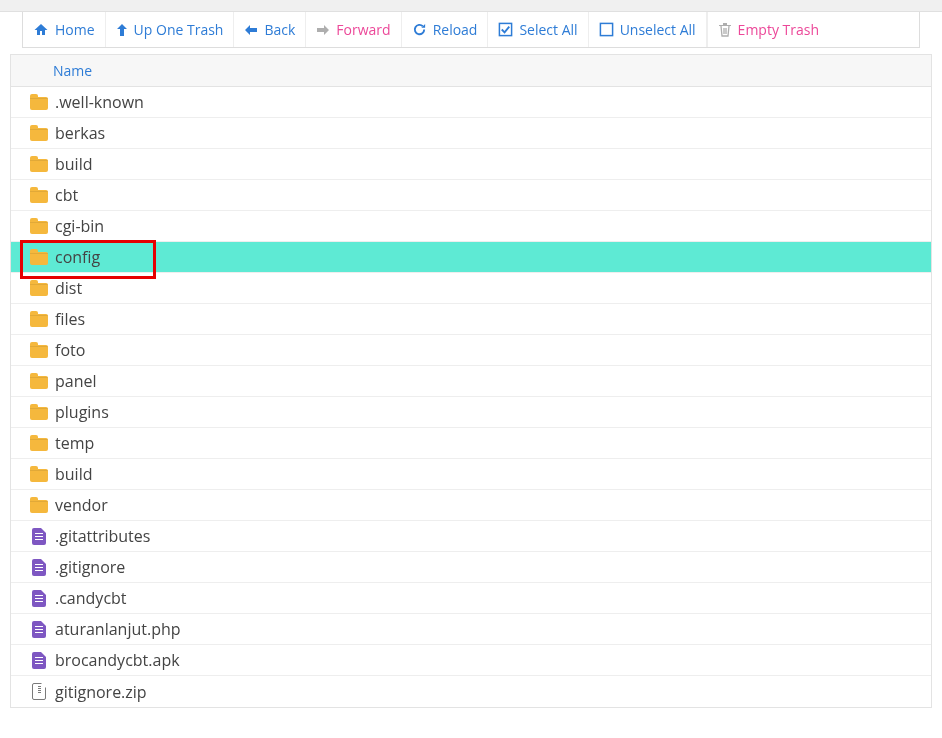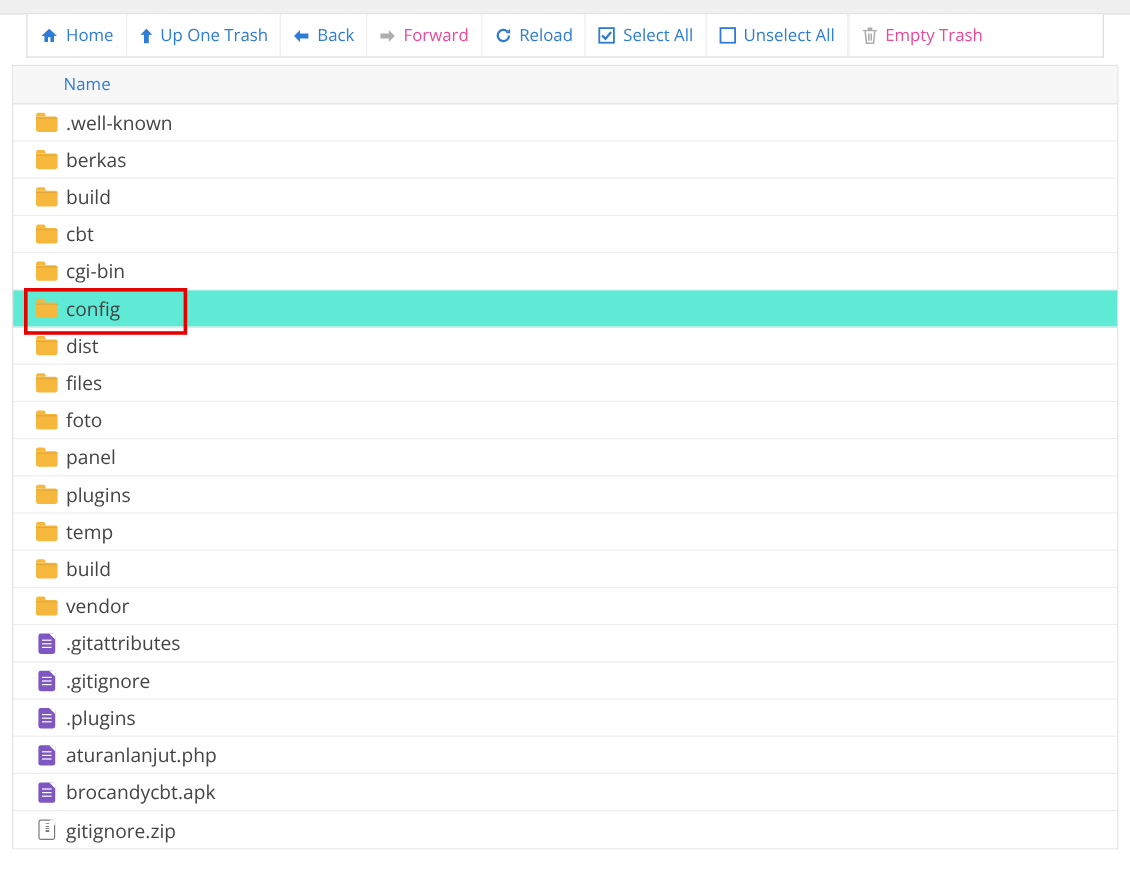--- a/index.html
+++ b/index.html
@@ -354,21 +354,21 @@
       <div class="item-row">
         <div class="icon-cell">
           <div class="doc-icon"></div>
         </div>
         <div class="name-cell">.gitignore</div>
       </div>
       <div class="item-row">
         <div class="icon-cell">
           <div class="doc-icon"></div>
         </div>
-        <div class="name-cell">.plugins</div>
+        <div class="name-cell">.candycbt</div>
       </div>
       <div class="item-row">
         <div class="icon-cell">
           <div class="doc-icon"></div>
         </div>
         <div class="name-cell">aturanlanjut.php</div>
       </div>
       <div class="item-row">
         <div class="icon-cell">
           <div class="doc-icon"></div>

